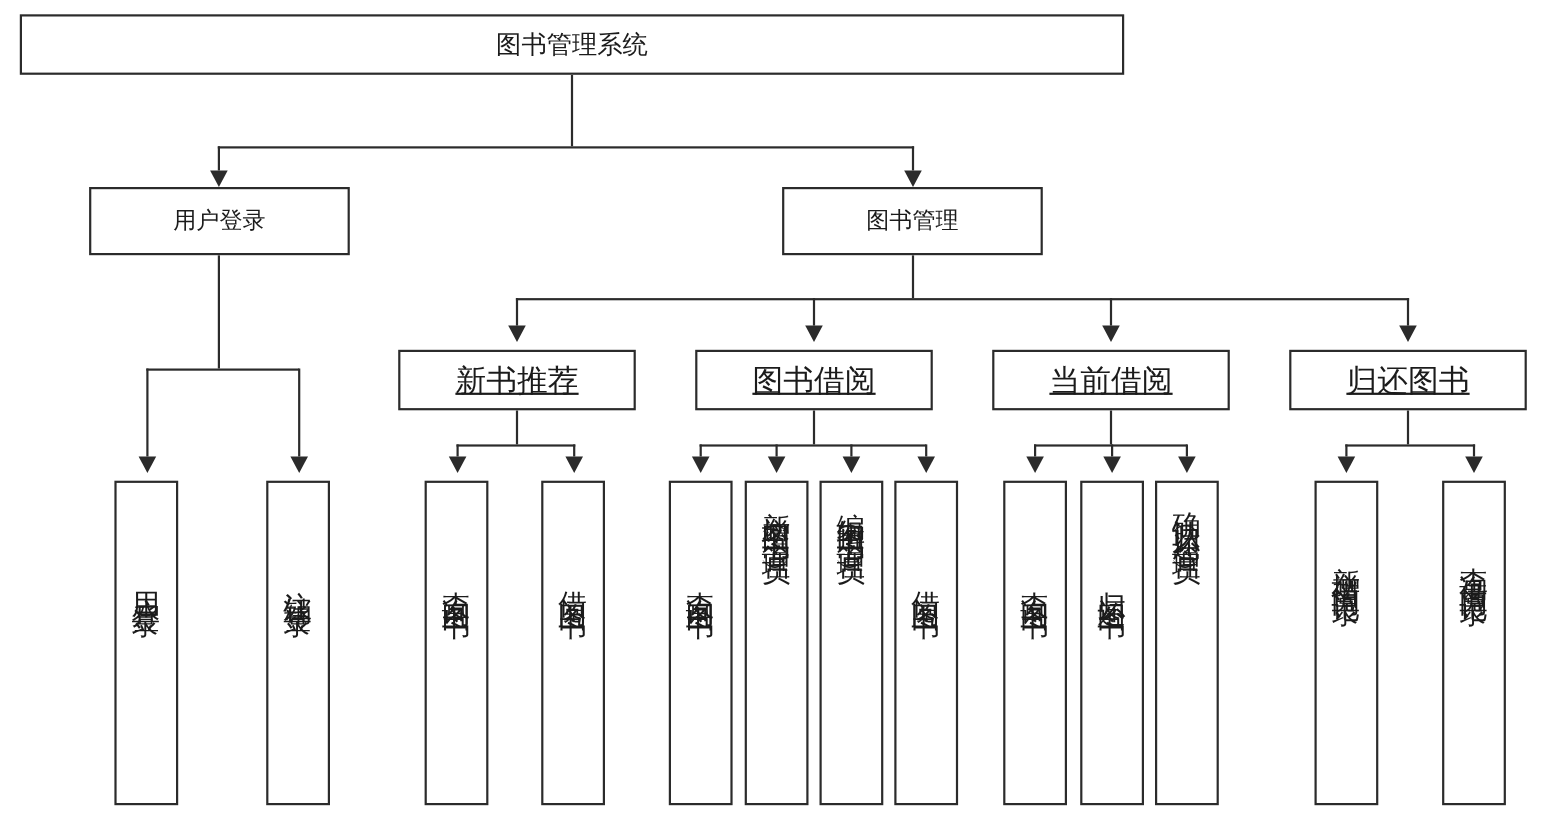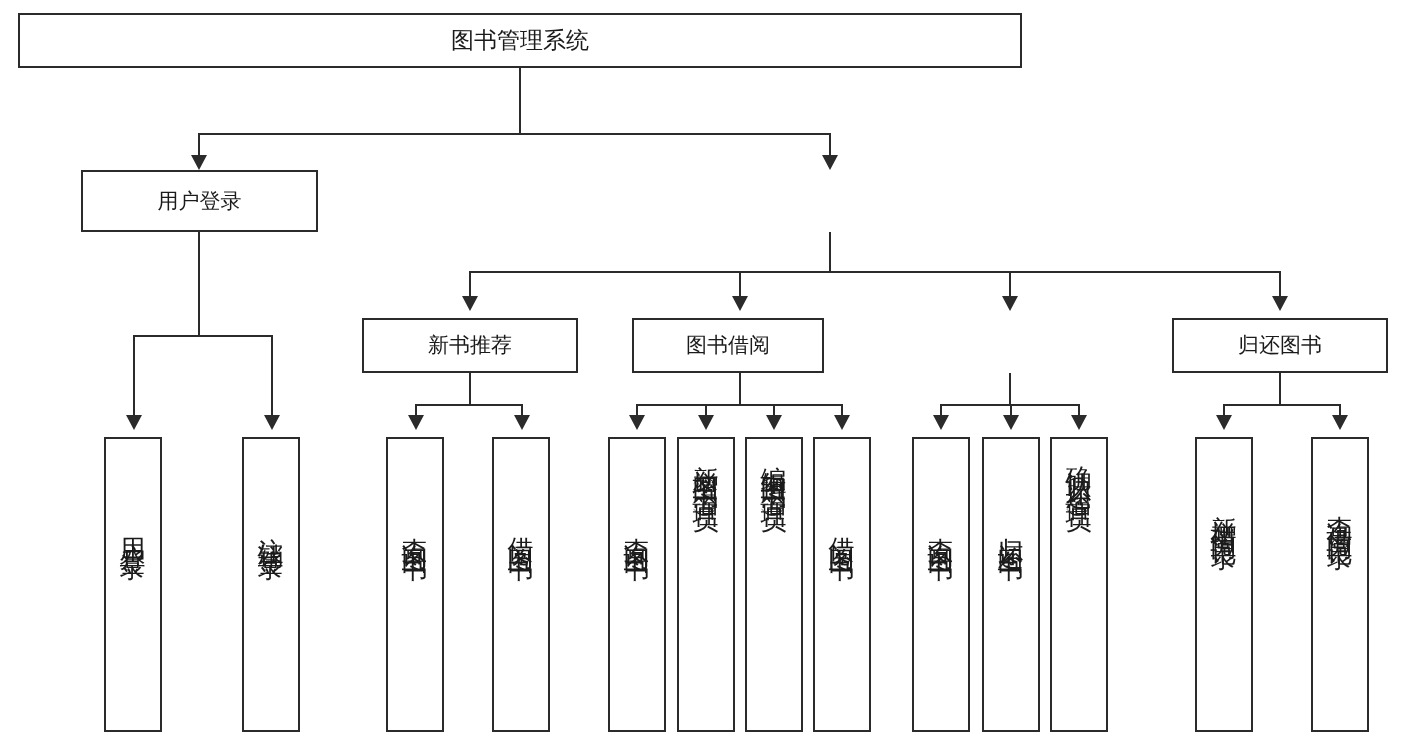--- a/index.html
+++ b/index.html
@@ -36,23 +36,23 @@
   .root .lbl{font-size:23px;}
 
   
   .lvl2{height:62px;}
   .lvl2 .lbl{font-size:21px;}
   #n-user-login{left:81px;top:170px;width:237px;}
   #n-book-manage{left:711px;top:170px;width:237px;}
 
   
   .lvl3{height:55px;top:318px;}
-  .lvl3 .lbl{font-size:21px;}
+  .lvl3 .lbl{font-size:28px;text-decoration:underline;}
   #n-new-rec{left:362px;width:216px;}
-  #n-borrow{left:632px;width:192px;}
+  #n-borrow{left:632px;width:216px;}
   #n-current{left:902px;width:216px;}
   #n-record{left:1172px;width:216px;}
 
   
   .leaf{
     top:437px;height:295px;width:58px;
     align-items:flex-start;
     justify-content:center;
     padding-top:0;
   }
@@ -154,27 +154,33 @@
   <div class="arrow" style="left:1216px;top:415px;"></div>
   <div class="arrow" style="left:1332px;top:415px;"></div>
 
   <div class="node root" id="n-root">
     <span class="lbl">图书管理系统</span>
   </div>
 
   <div class="node lvl2" id="n-user-login">
     <span class="lbl">用户登录</span>
   </div>
+  <div class="node lvl2" id="n-book-manage">
+    <span class="lbl">图书管理</span>
+  </div>
 
   <div class="node lvl3" id="n-new-rec">
     <span class="lbl">新书推荐</span>
   </div>
   <div class="node lvl3" id="n-borrow">
     <span class="lbl">图书借阅</span>
   </div>
+  <div class="node lvl3" id="n-current">
+    <span class="lbl">当前借阅</span>
+  </div>
   <div class="node lvl3" id="n-record">
     <span class="lbl">归还图书</span>
   </div>
 
   <div class="node leaf mid" style="left:104px;">
     <span class="lbl">用户登录</span>
   </div>
   <div class="node leaf mid" style="left:242px;">
     <span class="lbl">注销登录</span>
   </div>

